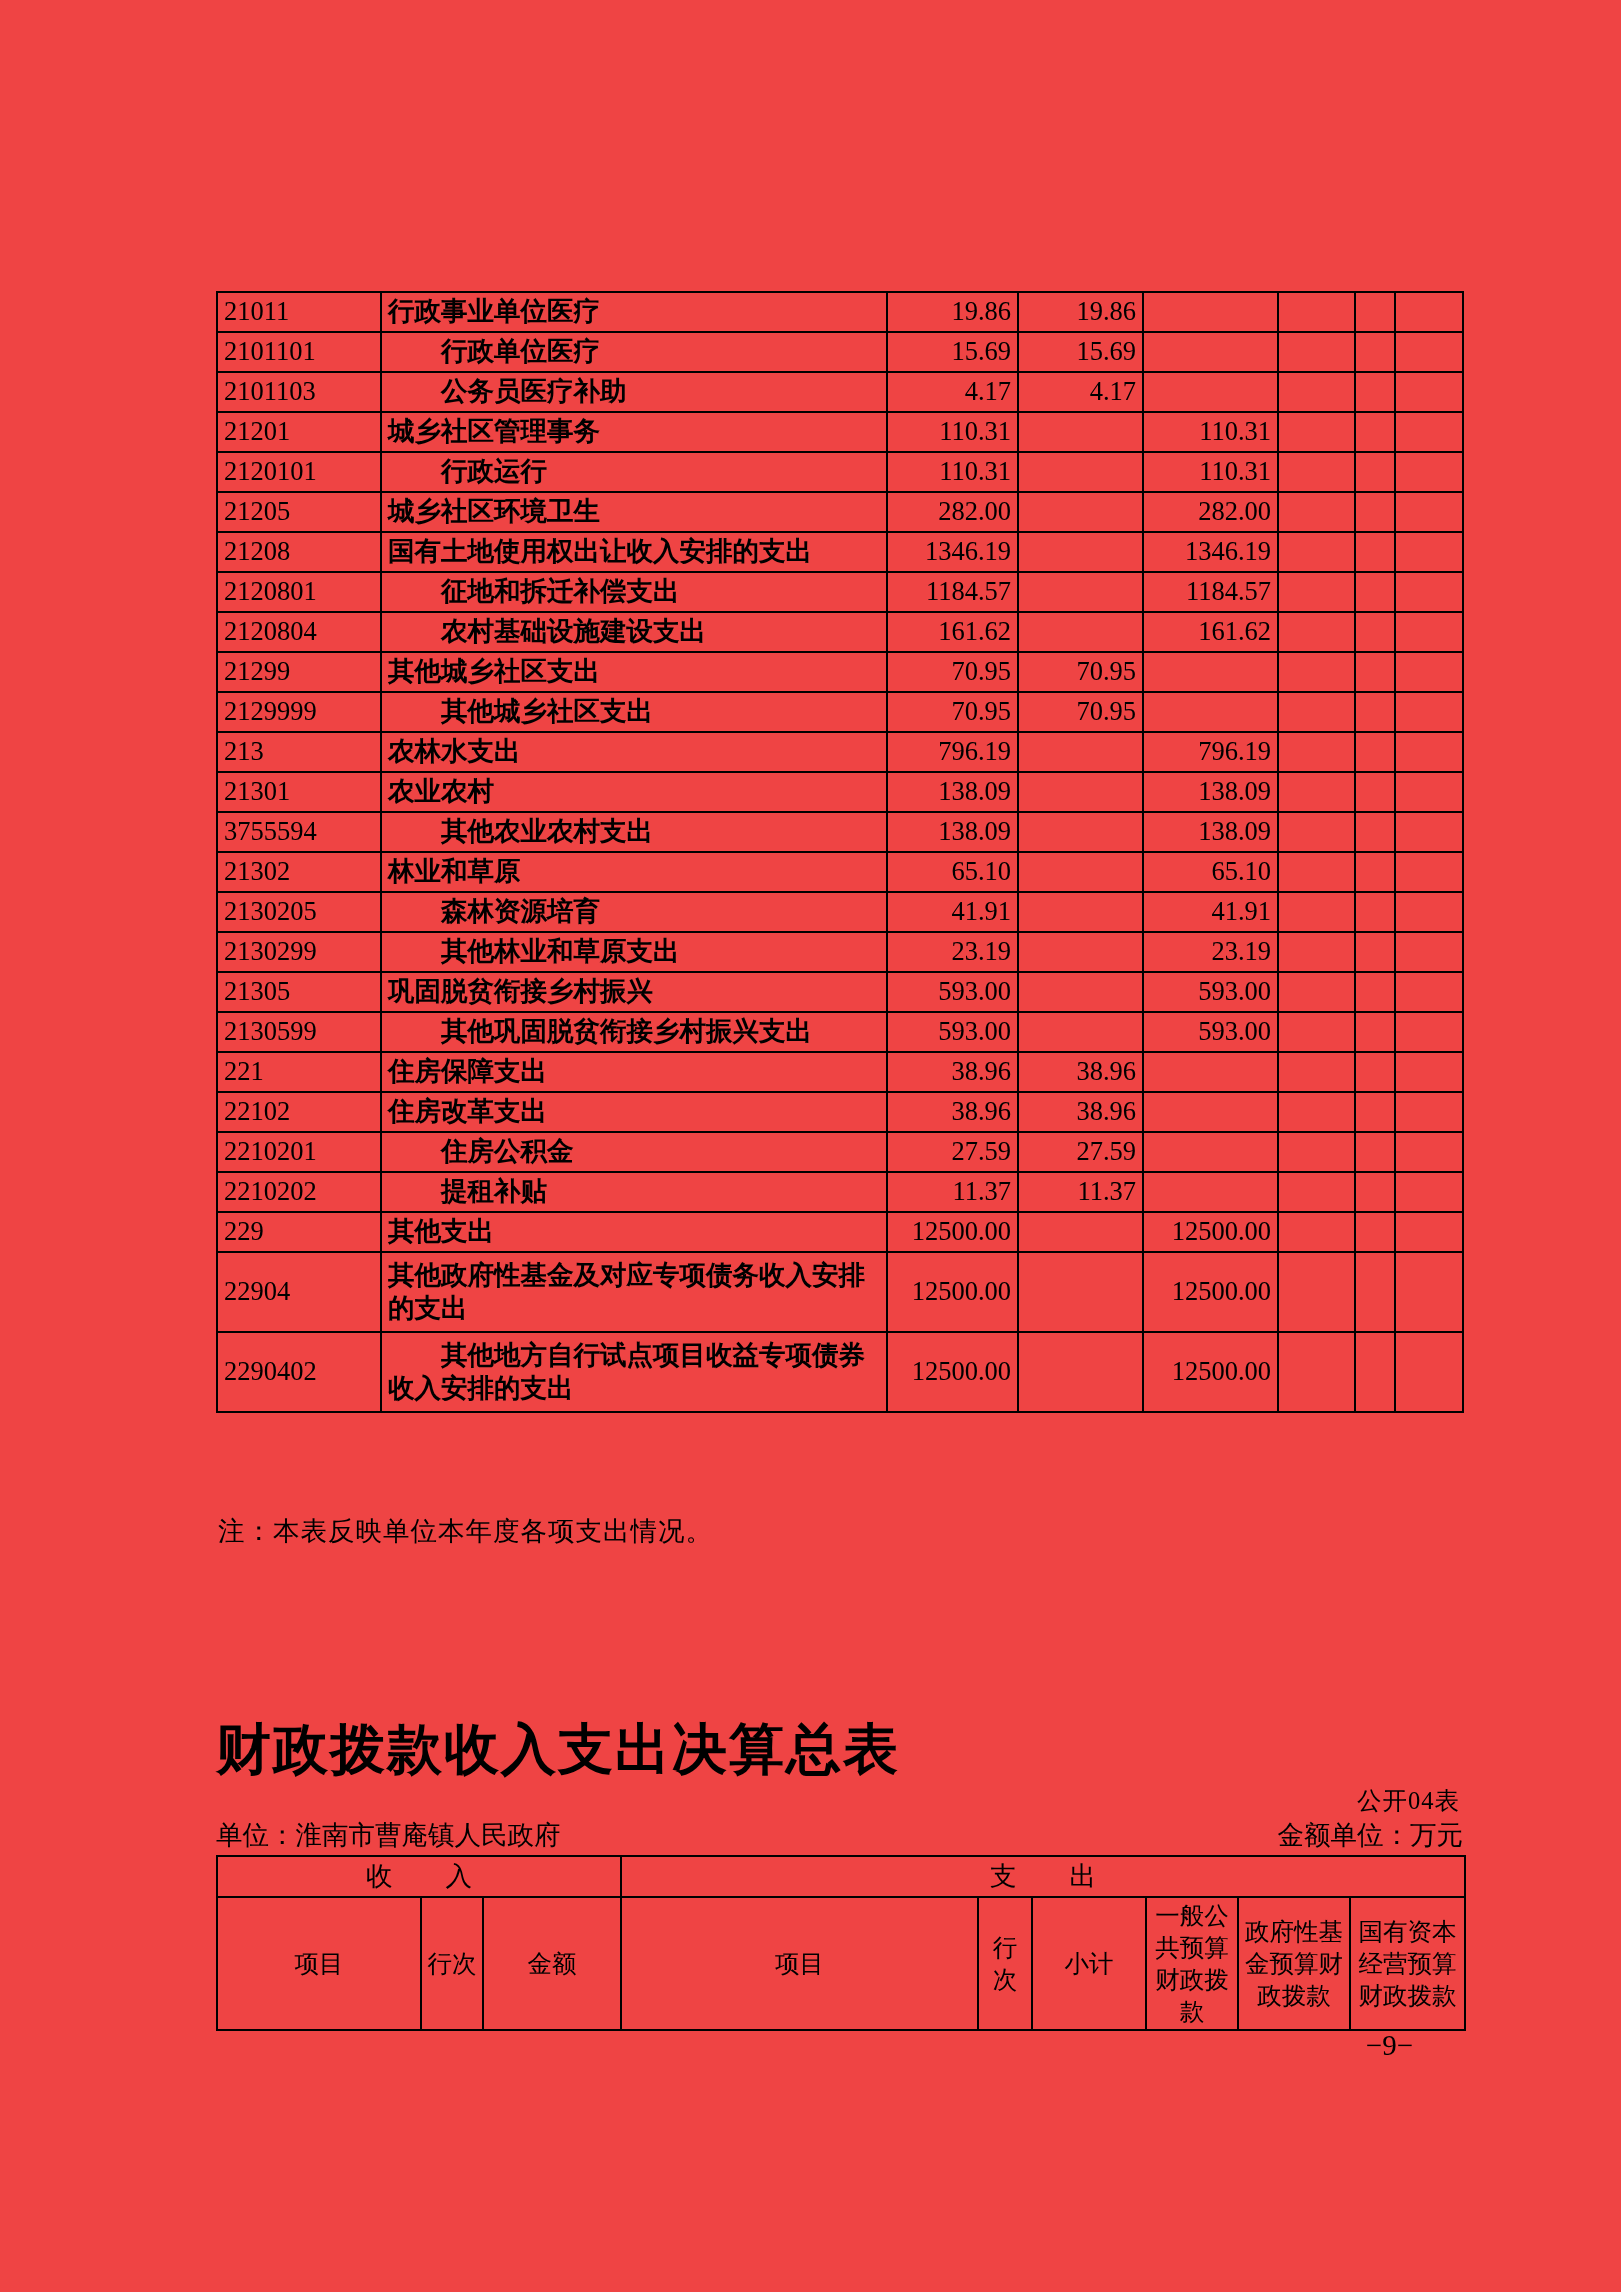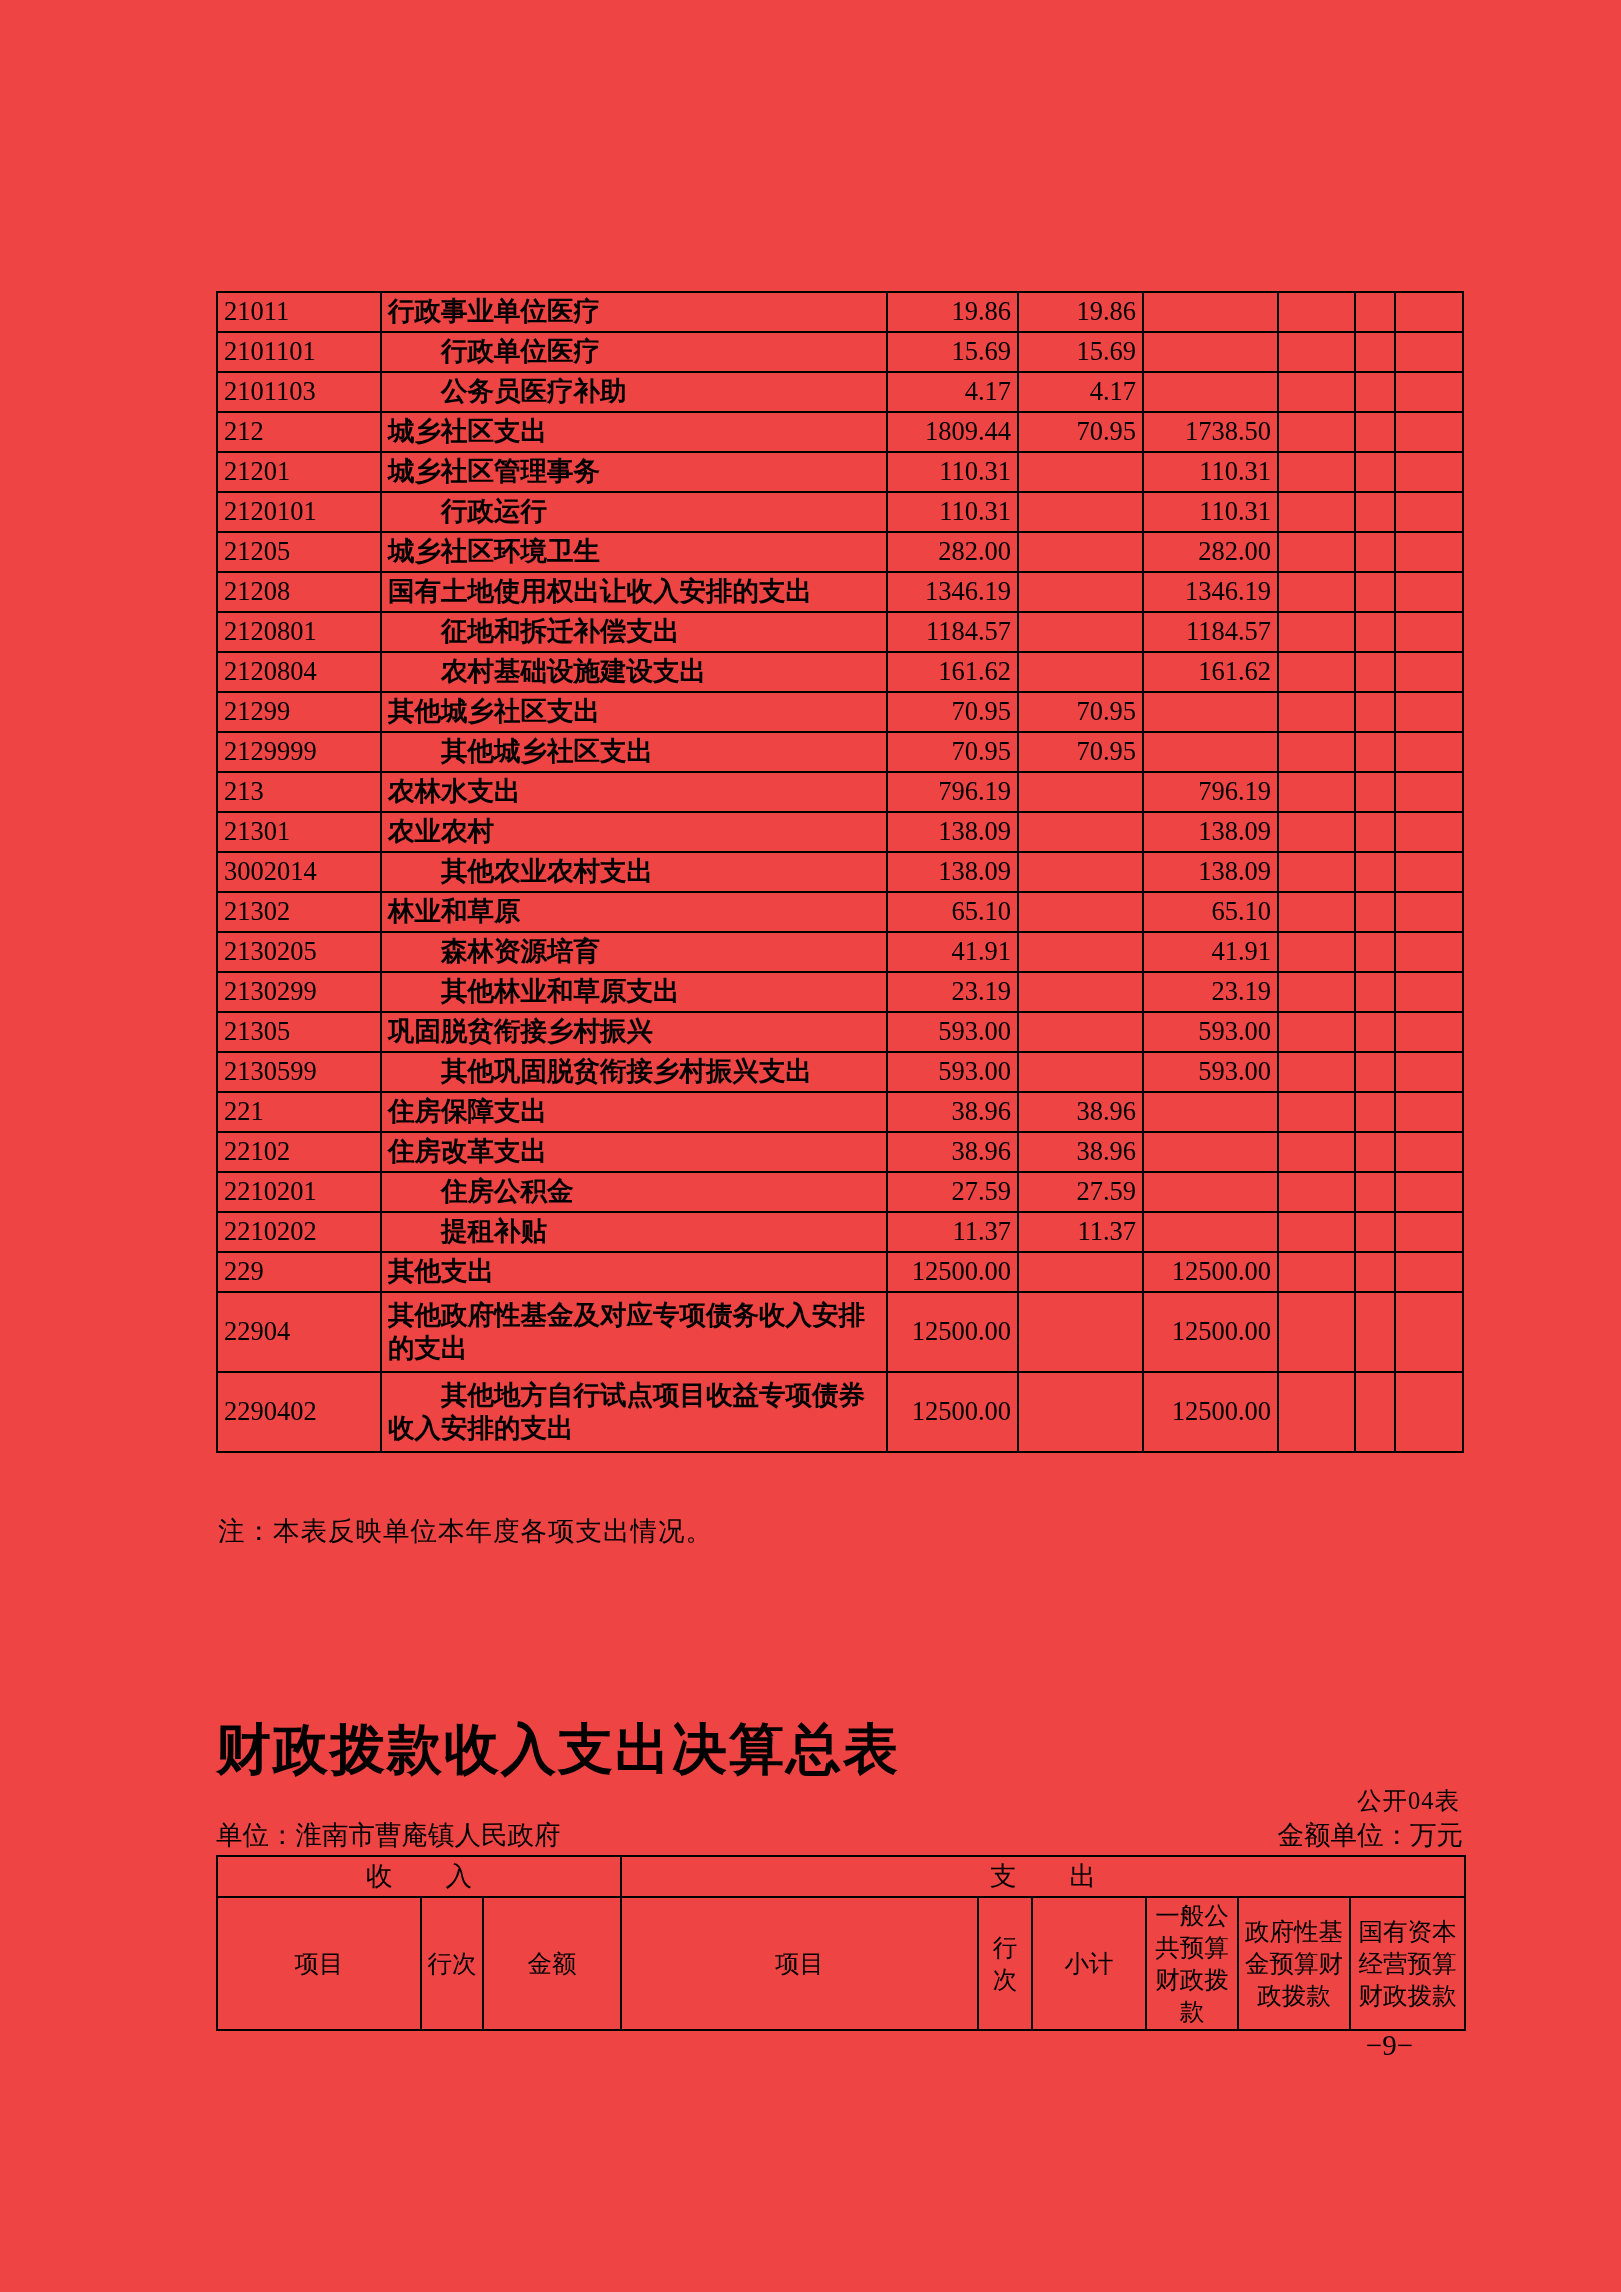--- a/index.html
+++ b/index.html
@@ -104,30 +104,20 @@
           <td class="cell-code">2101103</td>
           <td class="cell-name indent">公务员医疗补助</td>
           <td class="cell-num">4.17</td>
           <td class="cell-num">4.17</td>
           <td class="cell-num"></td>
           <td class="cell-empty"></td>
           <td class="cell-empty"></td>
           <td class="cell-empty"></td>
         </tr>
         <tr class="single">
-          <td class="cell-code">212</td>
-          <td class="cell-name">城乡社区支出</td>
-          <td class="cell-num">1809.44</td>
-          <td class="cell-num">70.95</td>
-          <td class="cell-num">1738.50</td>
-          <td class="cell-empty"></td>
-          <td class="cell-empty"></td>
-          <td class="cell-empty"></td>
-        </tr>
-        <tr class="single">
           <td class="cell-code">21201</td>
           <td class="cell-name">城乡社区管理事务</td>
           <td class="cell-num">110.31</td>
           <td class="cell-num"></td>
           <td class="cell-num">110.31</td>
           <td class="cell-empty"></td>
           <td class="cell-empty"></td>
           <td class="cell-empty"></td>
         </tr>
         <tr class="single">
@@ -214,21 +204,21 @@
           <td class="cell-code">21301</td>
           <td class="cell-name">农业农村</td>
           <td class="cell-num">138.09</td>
           <td class="cell-num"></td>
           <td class="cell-num">138.09</td>
           <td class="cell-empty"></td>
           <td class="cell-empty"></td>
           <td class="cell-empty"></td>
         </tr>
         <tr class="single">
-          <td class="cell-code">3002014</td>
+          <td class="cell-code">3755594</td>
           <td class="cell-name indent">其他农业农村支出</td>
           <td class="cell-num">138.09</td>
           <td class="cell-num"></td>
           <td class="cell-num">138.09</td>
           <td class="cell-empty"></td>
           <td class="cell-empty"></td>
           <td class="cell-empty"></td>
         </tr>
         <tr class="single">
           <td class="cell-code">21302</td>

